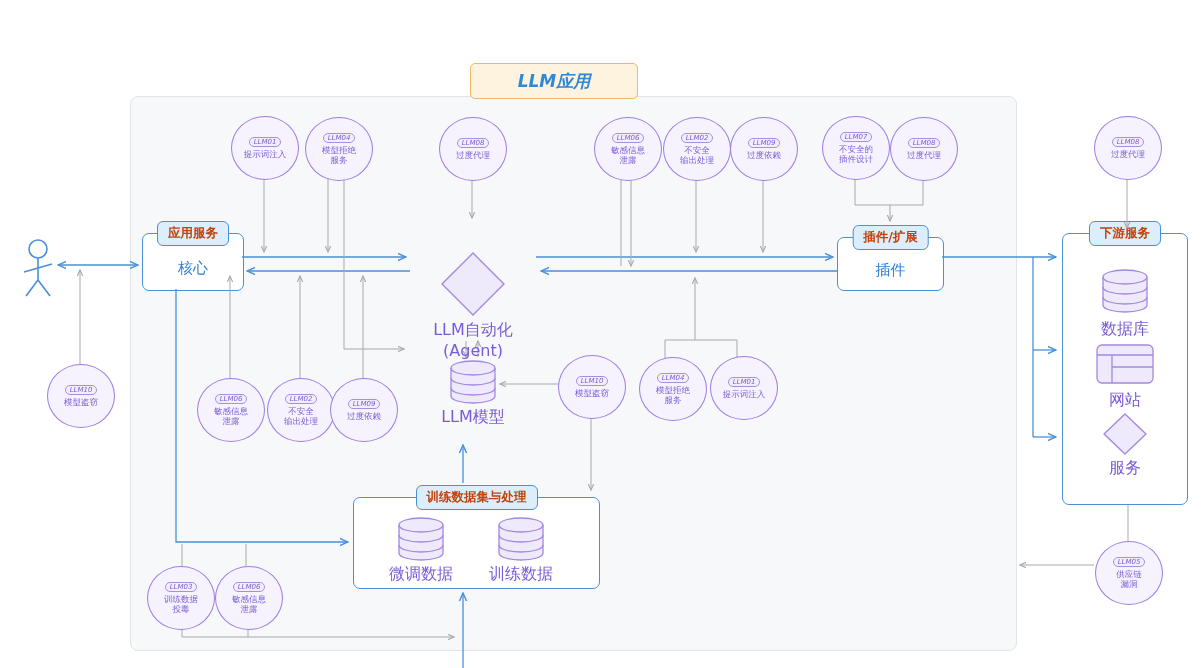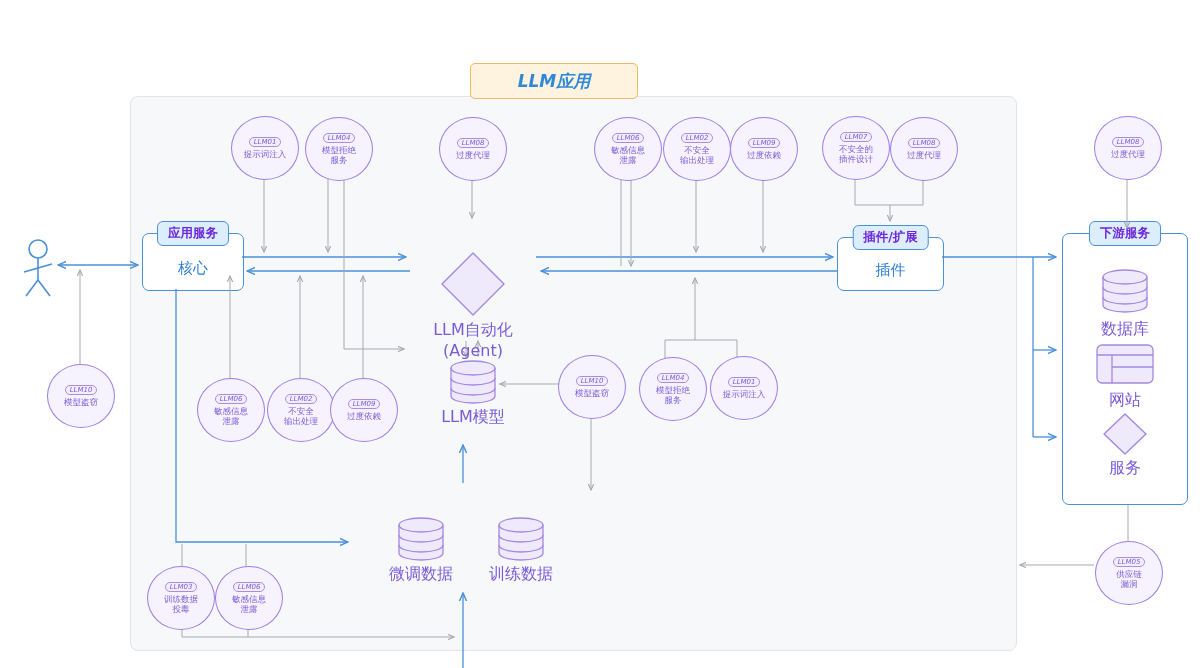--- a/index.html
+++ b/index.html
@@ -9,21 +9,21 @@
   .container{position:absolute;left:130px;top:59px;width:885px;height:553px;
              background:#f7f8fa;border:1px solid #e3e4e8;border-radius:8px;}
   
   .title{position:absolute;left:470px;top:26px;width:166px;height:34px;line-height:34px;
          text-align:center;background:#fdf3de;border:1.5px solid #ecba62;border-radius:5px;
          color:#2f88d8;font-size:17px;font-weight:bold;font-style:italic;z-index:6;}
   
   .bbox{position:absolute;background:#ffffff;border:1.3px solid #4a90d9;border-radius:7px;z-index:2;}
   .btab{position:absolute;top:-13px;left:50%;transform:translateX(-50%);
         background:#dcedfb;border:1.2px solid #4a90d9;border-radius:6px;
-        padding:3px 10px;color:#6d28d9;font-size:12.5px;font-weight:bold;white-space:nowrap;z-index:5;}
+        padding:3px 10px;color:#c2410c;font-size:12.5px;font-weight:bold;white-space:nowrap;z-index:5;}
   .bbody{position:absolute;left:0;right:0;top:12px;bottom:0;display:flex;align-items:center;
          justify-content:center;color:#2b7cd3;font-size:15px;font-weight:normal;}
   
   .threat{position:absolute;width:66px;height:62px;border:1.3px solid #9d7de2;border-radius:50%;
           background:#f7f3fe;display:flex;flex-direction:column;align-items:center;
           justify-content:center;z-index:4;}
   .badge{font-style:italic;font-size:7px;color:#7a5bd6;border:1px solid #a78fe0;
          border-radius:5px;padding:0 4px;background:#f3eefd;margin-bottom:2px;white-space:nowrap;}
   .tlabel{font-size:8.5px;line-height:1.2;color:#7a5bd6;text-align:center;white-space:pre-line;}
   
@@ -50,20 +50,23 @@
 
   <div class="bbox" style="left:837px;top:200px;width:105px;height:52px">
     <div class="btab">插件/扩展</div>
     <div class="bbody">插件</div>
   </div>
 
   <div class="bbox" style="left:1062px;top:196px;width:124px;height:270px">
     <div class="btab">下游服务</div>
   </div>
 
+  <div class="bbox" style="left:353px;top:460px;width:245px;height:90px">
+    <div class="btab">训练数据集与处理</div>
+  </div>
 
   <svg class="wires" width="1202" height="668" viewBox="0 0 1202 668">
     <defs>
       <marker id="mB" viewBox="0 0 10 10" refX="9" refY="5" markerWidth="7" markerHeight="7" orient="auto-start-reverse">
         <path d="M0,1 L9,5 L0,9" fill="none" stroke="#4a90d9" stroke-width="1.6"></path>
       </marker>
       <marker id="mG" viewBox="0 0 10 10" refX="9" refY="5" markerWidth="7" markerHeight="7" orient="auto-start-reverse">
         <path d="M0,1 L9,5 L0,9" fill="none" stroke="#a6a9b0" stroke-width="1.6"></path>
       </marker>
       <g id="cyl">

